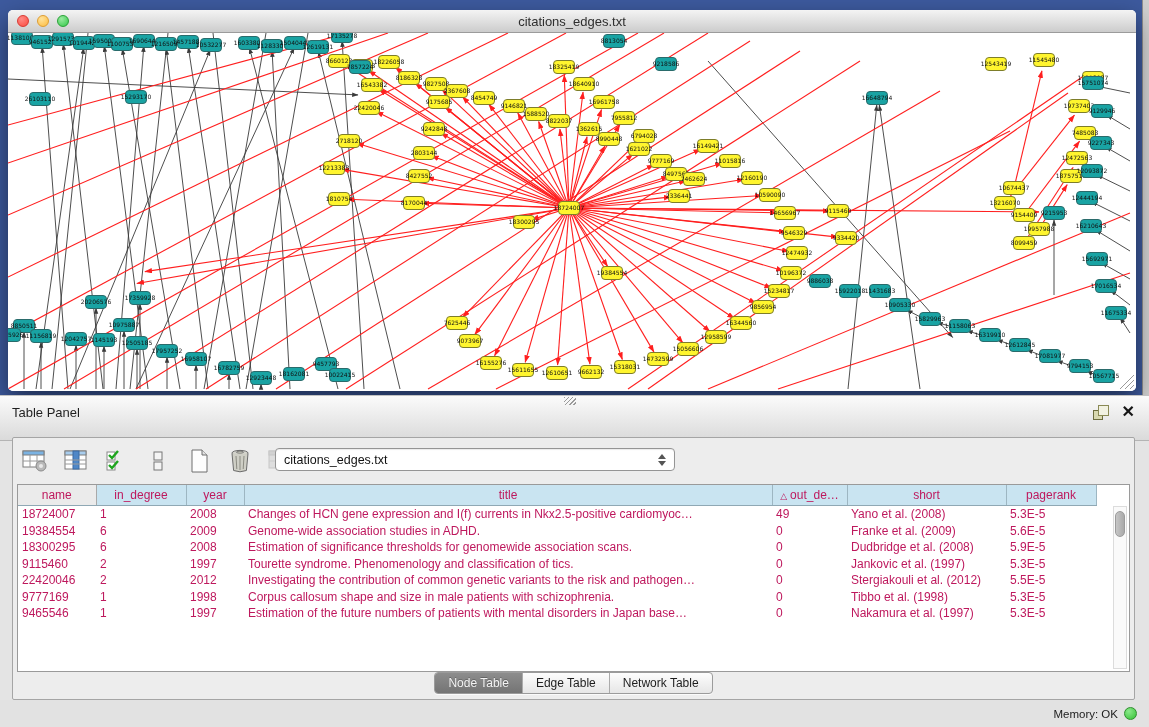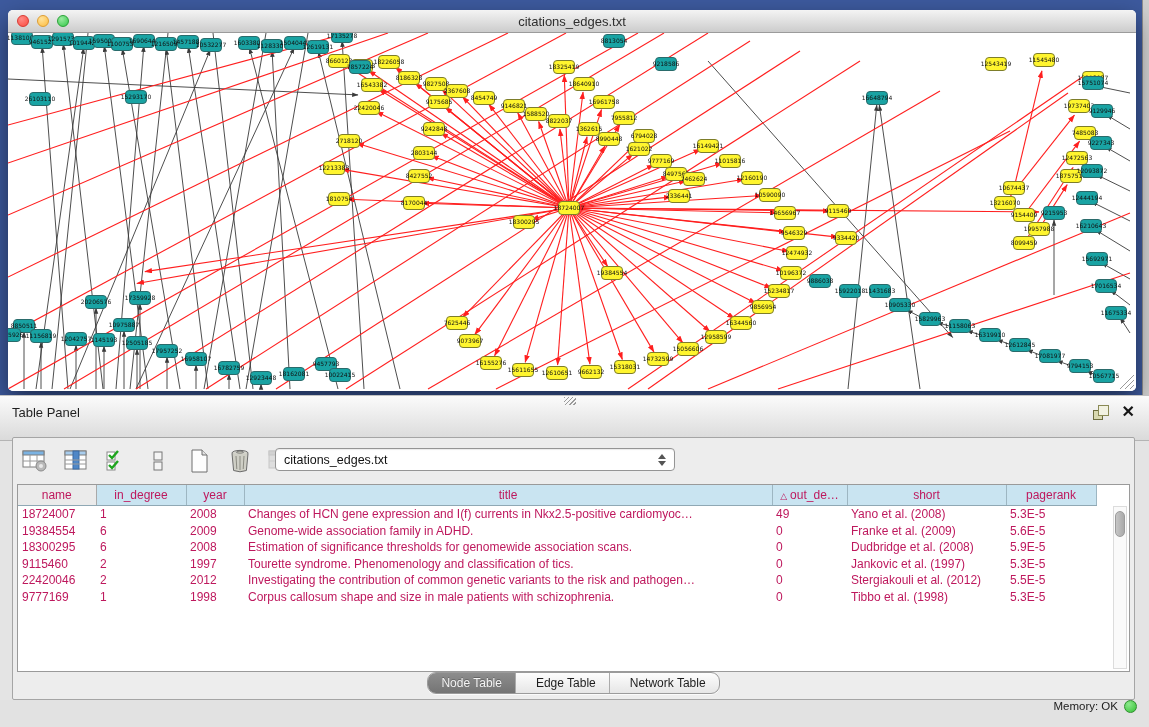--- a/index.html
+++ b/index.html
@@ -49,28 +49,28 @@
   table.grid th{height:20px;background:#C9E4F1;border-right:1px solid #9db6c2;border-bottom:1px solid #8fa8b4;
                 font-weight:normal;text-align:center;padding:0 2px;overflow:hidden;white-space:nowrap;}
   table.grid th.first{background:#EBEBEB;border-right:1px solid #a9a9a9;}
   table.grid td{height:16.5px;padding:0 0 0 4px;overflow:hidden;white-space:nowrap;text-overflow:clip;}
   .sort-tri{font-size:9px;margin-right:3px;}
   .vscroll{position:absolute;right:2px;top:21px;bottom:2px;width:14px;background:#fafafa;border:1px solid #dcdcdc;box-sizing:border-box;}
   .vthumb{position:absolute;left:1px;top:4px;width:10px;height:26px;border-radius:6px;
           background:linear-gradient(90deg,#c6c6c6,#a9a9a9);border:1px solid #9b9b9b;box-sizing:border-box;}
   
   .tabsrow{position:absolute;left:0;bottom:3px;width:100%;height:26px;display:flex;align-items:center;justify-content:center;}
-  .tabgroup{display:flex;border:1px solid #9b9b9b;border-radius:9px;overflow:hidden;height:20px;
-            background:linear-gradient(#fdfdfd,#e6e6e6);box-shadow:0 1px 0 rgba(255,255,255,.7);gap:7px;}
+  .tabgroup{display:flex;border:1px solid #9b9b9b;border-radius:4px;overflow:hidden;height:20px;
+            background:linear-gradient(#fdfdfd,#e6e6e6);box-shadow:0 1px 0 rgba(255,255,255,.7);}
   .tab{padding:0 13px;font-size:12px;line-height:20px;color:#1d1d1d;border-right:1px solid #ababab;}
   .tab:last-child{border-right:none;}
   .tab.sel{background:linear-gradient(#8d8d8d,#747474);color:#f3f3f3;text-shadow:0 -1px 0 rgba(0,0,0,.25);}
   
   .statusbar{position:absolute;left:0;top:305px;width:100%;height:27px;background:#E2E2E2;
-             display:flex;align-items:flex-start;justify-content:flex-end;padding-right:12px;box-sizing:border-box;}
+             display:flex;align-items:center;justify-content:flex-end;padding-right:12px;box-sizing:border-box;}
   .memtext{font-size:11.5px;color:#1c1c1c;margin-right:6px;}
   .memdot{width:13px;height:13px;border-radius:50%;background:radial-gradient(circle at 35% 30%,#8ce98c,#35c135);
           border:1px solid #2f8f2f;box-sizing:border-box;}
 </style>
 </head>
 <body>
 
 <div class="desktop">
   <div class="right-sliver"></div>
   <div class="gwindow">
@@ -871,21 +871,21 @@
               <td>2008</td>
               <td>Changes of HCN gene expression and I(f) currents in Nkx2.5-positive cardiomyoc…</td>
               <td>49</td>
               <td>Yano et al. (2008)</td>
               <td>5.3E-5</td>
             </tr>
             <tr>
               <td>19384554</td>
               <td>6</td>
               <td>2009</td>
-              <td>Genome-wide association family in ADHD.</td>
+              <td>Genome-wide association studies in ADHD.</td>
               <td>0</td>
               <td>Franke et al. (2009)</td>
               <td>5.6E-5</td>
             </tr>
             <tr>
               <td>18300295</td>
               <td>6</td>
               <td>2008</td>
               <td>Estimation of significance thresholds for genomewide association scans.</td>
               <td>0</td>
@@ -912,20 +912,29 @@
             </tr>
             <tr>
               <td>9777169</td>
               <td>1</td>
               <td>1998</td>
               <td>Corpus callosum shape and size in male patients with schizophrenia.</td>
               <td>0</td>
               <td>Tibbo et al. (1998)</td>
               <td>5.3E-5</td>
             </tr>
+            <tr>
+              <td>9465546</td>
+              <td>1</td>
+              <td>1997</td>
+              <td>Estimation of the future numbers of patients with mental disorders in Japan base…</td>
+              <td>0</td>
+              <td>Nakamura et al. (1997)</td>
+              <td>5.3E-5</td>
+            </tr>
           </tbody>
       </table>
       <div class="vscroll">
         <div class="vthumb"></div>
       </div>
     </div>
 
     <div class="tabsrow">
       <div class="tabgroup" id="tabgroup">
           <div class="tab sel">Node Table</div>

